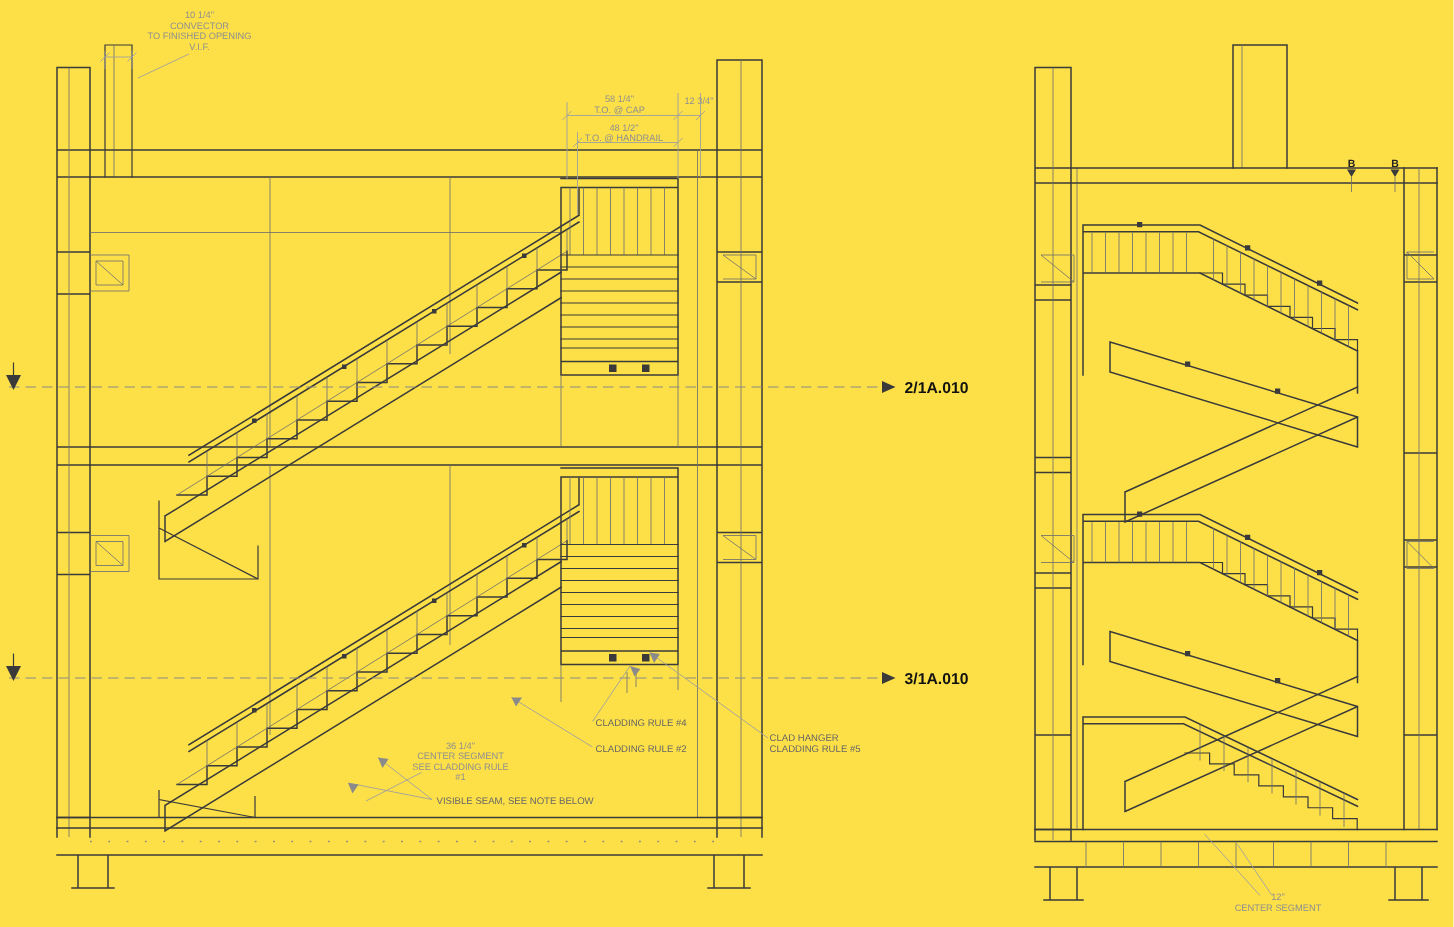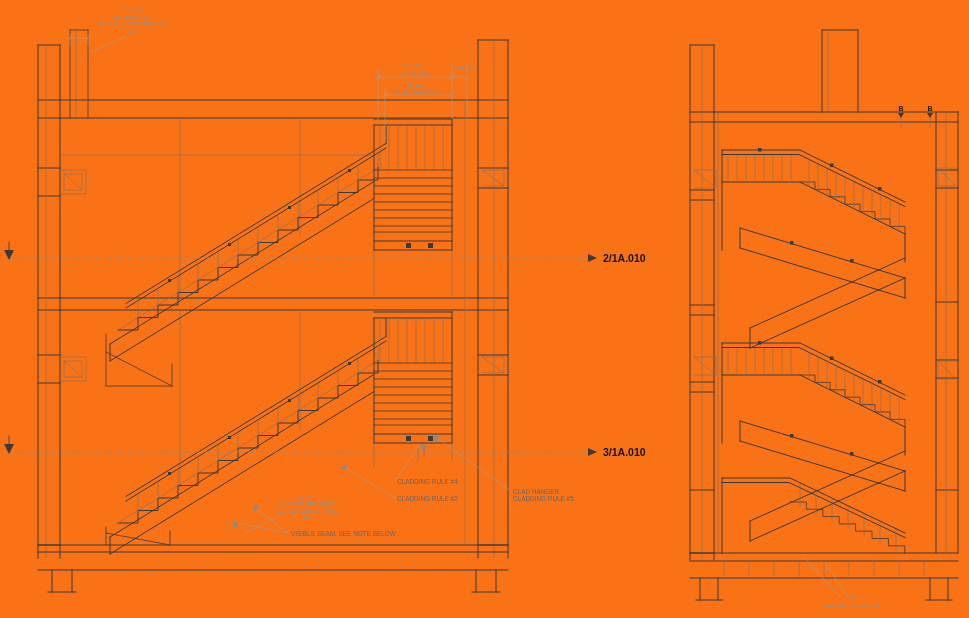--- a/index.html
+++ b/index.html
@@ -1,16 +1,16 @@
 <!DOCTYPE html>
 <html><head>
 <meta charset="utf-8">
 <style>
   html,body{margin:0;padding:0;background:#ffffff;}
-  .sheet{position:relative;width:969px;height:618px;background:#f97316;overflow:hidden;
+  .sheet{position:relative;width:969px;height:618px;background:#fde047;overflow:hidden;
          font-family:"Liberation Sans",sans-serif;}
   svg{display:block;}
   .ln{stroke:#3a3a3a;stroke-width:1;fill:none;stroke-linecap:square;}
   .ln2{stroke:#3a3a3a;stroke-width:.8;fill:none;stroke-linecap:square;}
   .thin{stroke:#6e6e6e;stroke-width:.55;fill:none;}
   .gray{stroke:#9f9f9f;stroke-width:.6;fill:none;}
   .dash{stroke:#8a8a8a;stroke-width:.8;fill:none;stroke-dasharray:7 4;}
   .speck{stroke:#8a8a8a;stroke-width:1;stroke-dasharray:1.2 11;fill:none;}
   .fill-dk{fill:#3a3a3a;stroke:none;}
   .fill-gy{fill:#8a8a8a;stroke:none;}

